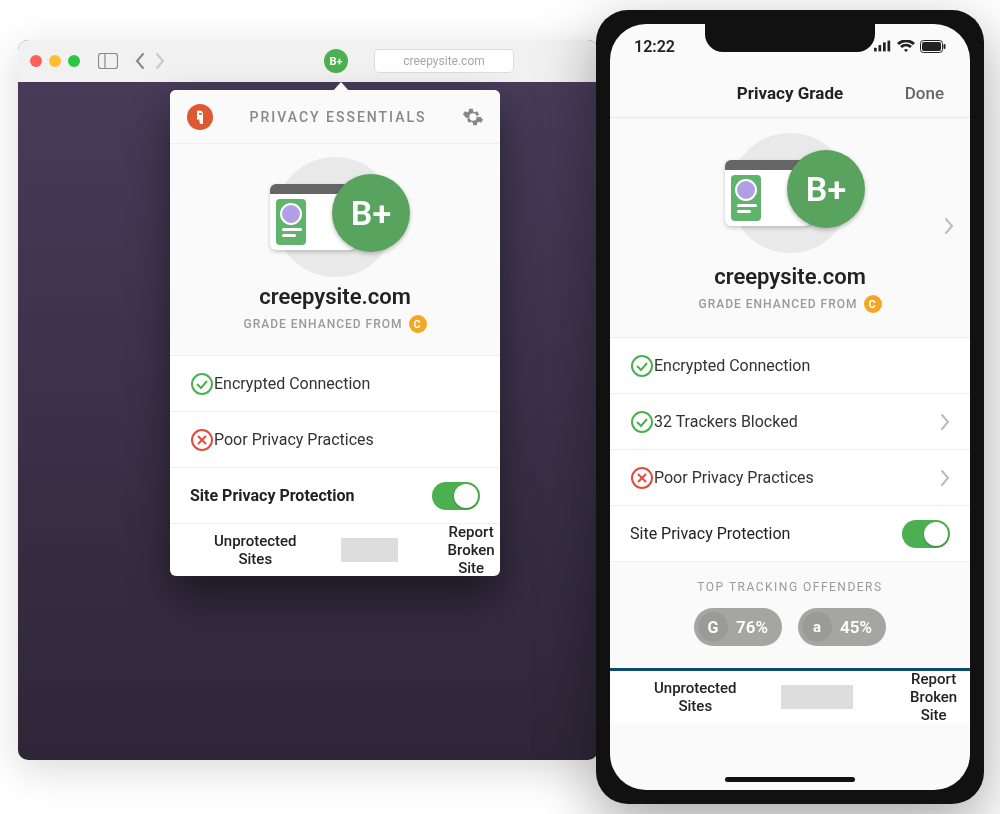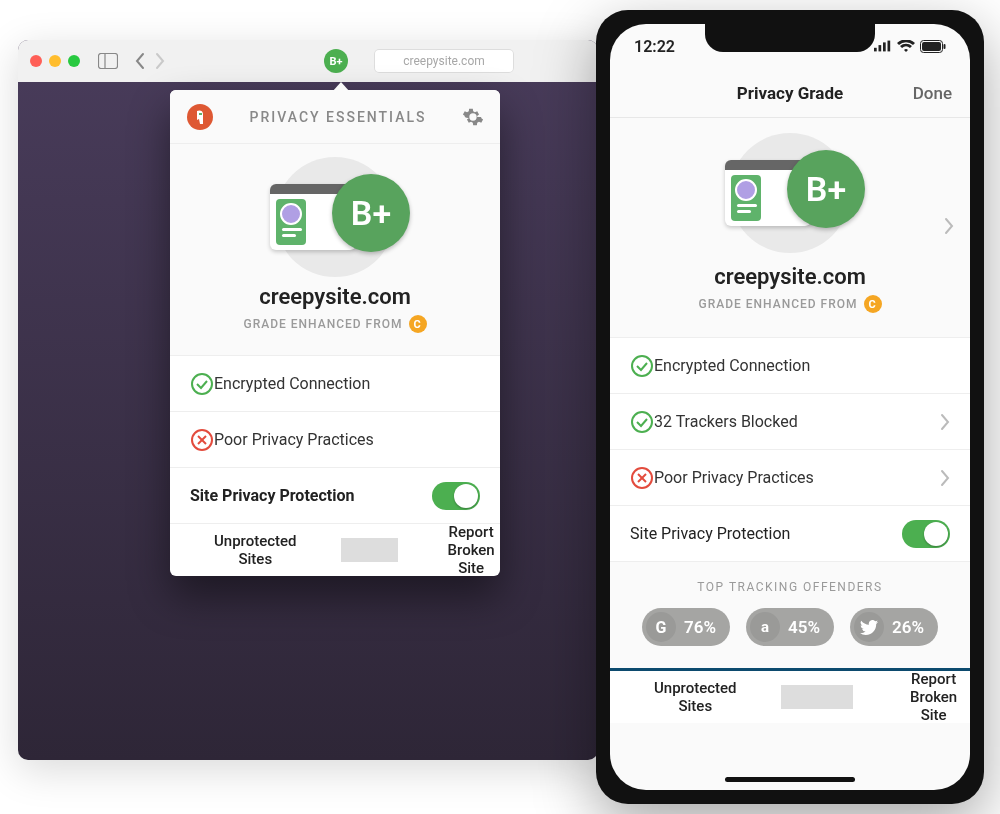--- a/index.html
+++ b/index.html
@@ -144,21 +144,21 @@
   }
   .phone-screen{
     width:100%;height:100%;border-radius:36px;background:#fafafa;
     overflow:hidden;position:relative;
   }
   .notch{position:absolute;top:0;left:50%;transform:translateX(-50%);width:170px;height:28px;background:#111;border-radius:0 0 18px 18px;z-index:2;}
   .status-bar{height:44px;display:flex;align-items:center;justify-content:space-between;padding:0 24px;font-size:16px;font-weight:600;color:#222;}
   .status-icons{display:flex;gap:5px;align-items:center;}
   .bar-icon{width:18px;height:12px;display:block;}
 
-  .sheet-nav{height:50px;display:flex;align-items:center;padding:0 18px;border-bottom:1px solid #e7e7e7;background:#fafafa;}
+  .sheet-nav{height:50px;display:flex;align-items:center;padding:0 26px;border-bottom:1px solid #e7e7e7;background:#fafafa;}
   .sheet-nav .title{flex:1;text-align:center;font-size:17px;font-weight:700;color:#222;}
   .sheet-nav .done{font-size:17px;color:#666;font-weight:500;width:56px;text-align:right;}
   .sheet-nav .spacer{width:56px;}
 
   .phone-scene{background:#fafafa;padding:20px 0 24px;border-bottom:1px solid #eee;}
   .phone-scene-inner{position:relative;}
   .chev-into{position:absolute;right:16px;top:50%;transform:translateY(-50%);color:#bbb;}
 
   .offenders{
     background:#fafafa;padding:18px 0 22px;text-align:center;border-bottom:3px solid #0c4a6e;
@@ -393,28 +393,20 @@
             <span>G</span>
           </span>
           <span class="pill-pct">76%</span>
         </div>
         <div class="pill">
           <span class="pill-icon" style="font-weight:700;font-size:15px;">
             <span>a</span>
           </span>
           <span class="pill-pct">45%</span>
         </div>
-        <div class="pill">
-          <span class="pill-icon">
-            <svg width="18" height="15" viewBox="0 0 24 20">
-                <path fill="#fff" d="M24 2.4a9.8 9.8 0 01-2.8.8 4.9 4.9 0 002.2-2.7 9.9 9.9 0 01-3.1 1.2 4.9 4.9 0 00-8.4 4.5A14 14 0 011.7.9a4.9 4.9 0 001.5 6.6 4.9 4.9 0 01-2.2-.6v.1a4.9 4.9 0 004 4.8 4.9 4.9 0 01-2.2.1 4.9 4.9 0 004.6 3.4A9.9 9.9 0 010 17.5 14 14 0 007.6 20c9.1 0 14-7.5 14-14v-.6A10 10 0 0024 2.4z"></path>
-              </svg>
-          </span>
-          <span class="pill-pct">26%</span>
-        </div>
       </div>
     </div>
 
     <div class="footer-links" style="background:#fff;">
       <div>Unprotected Sites</div>
       <div class="footer-sep"></div>
       <div>Report Broken Site</div>
     </div>
 
     <div class="home-bar"></div>

